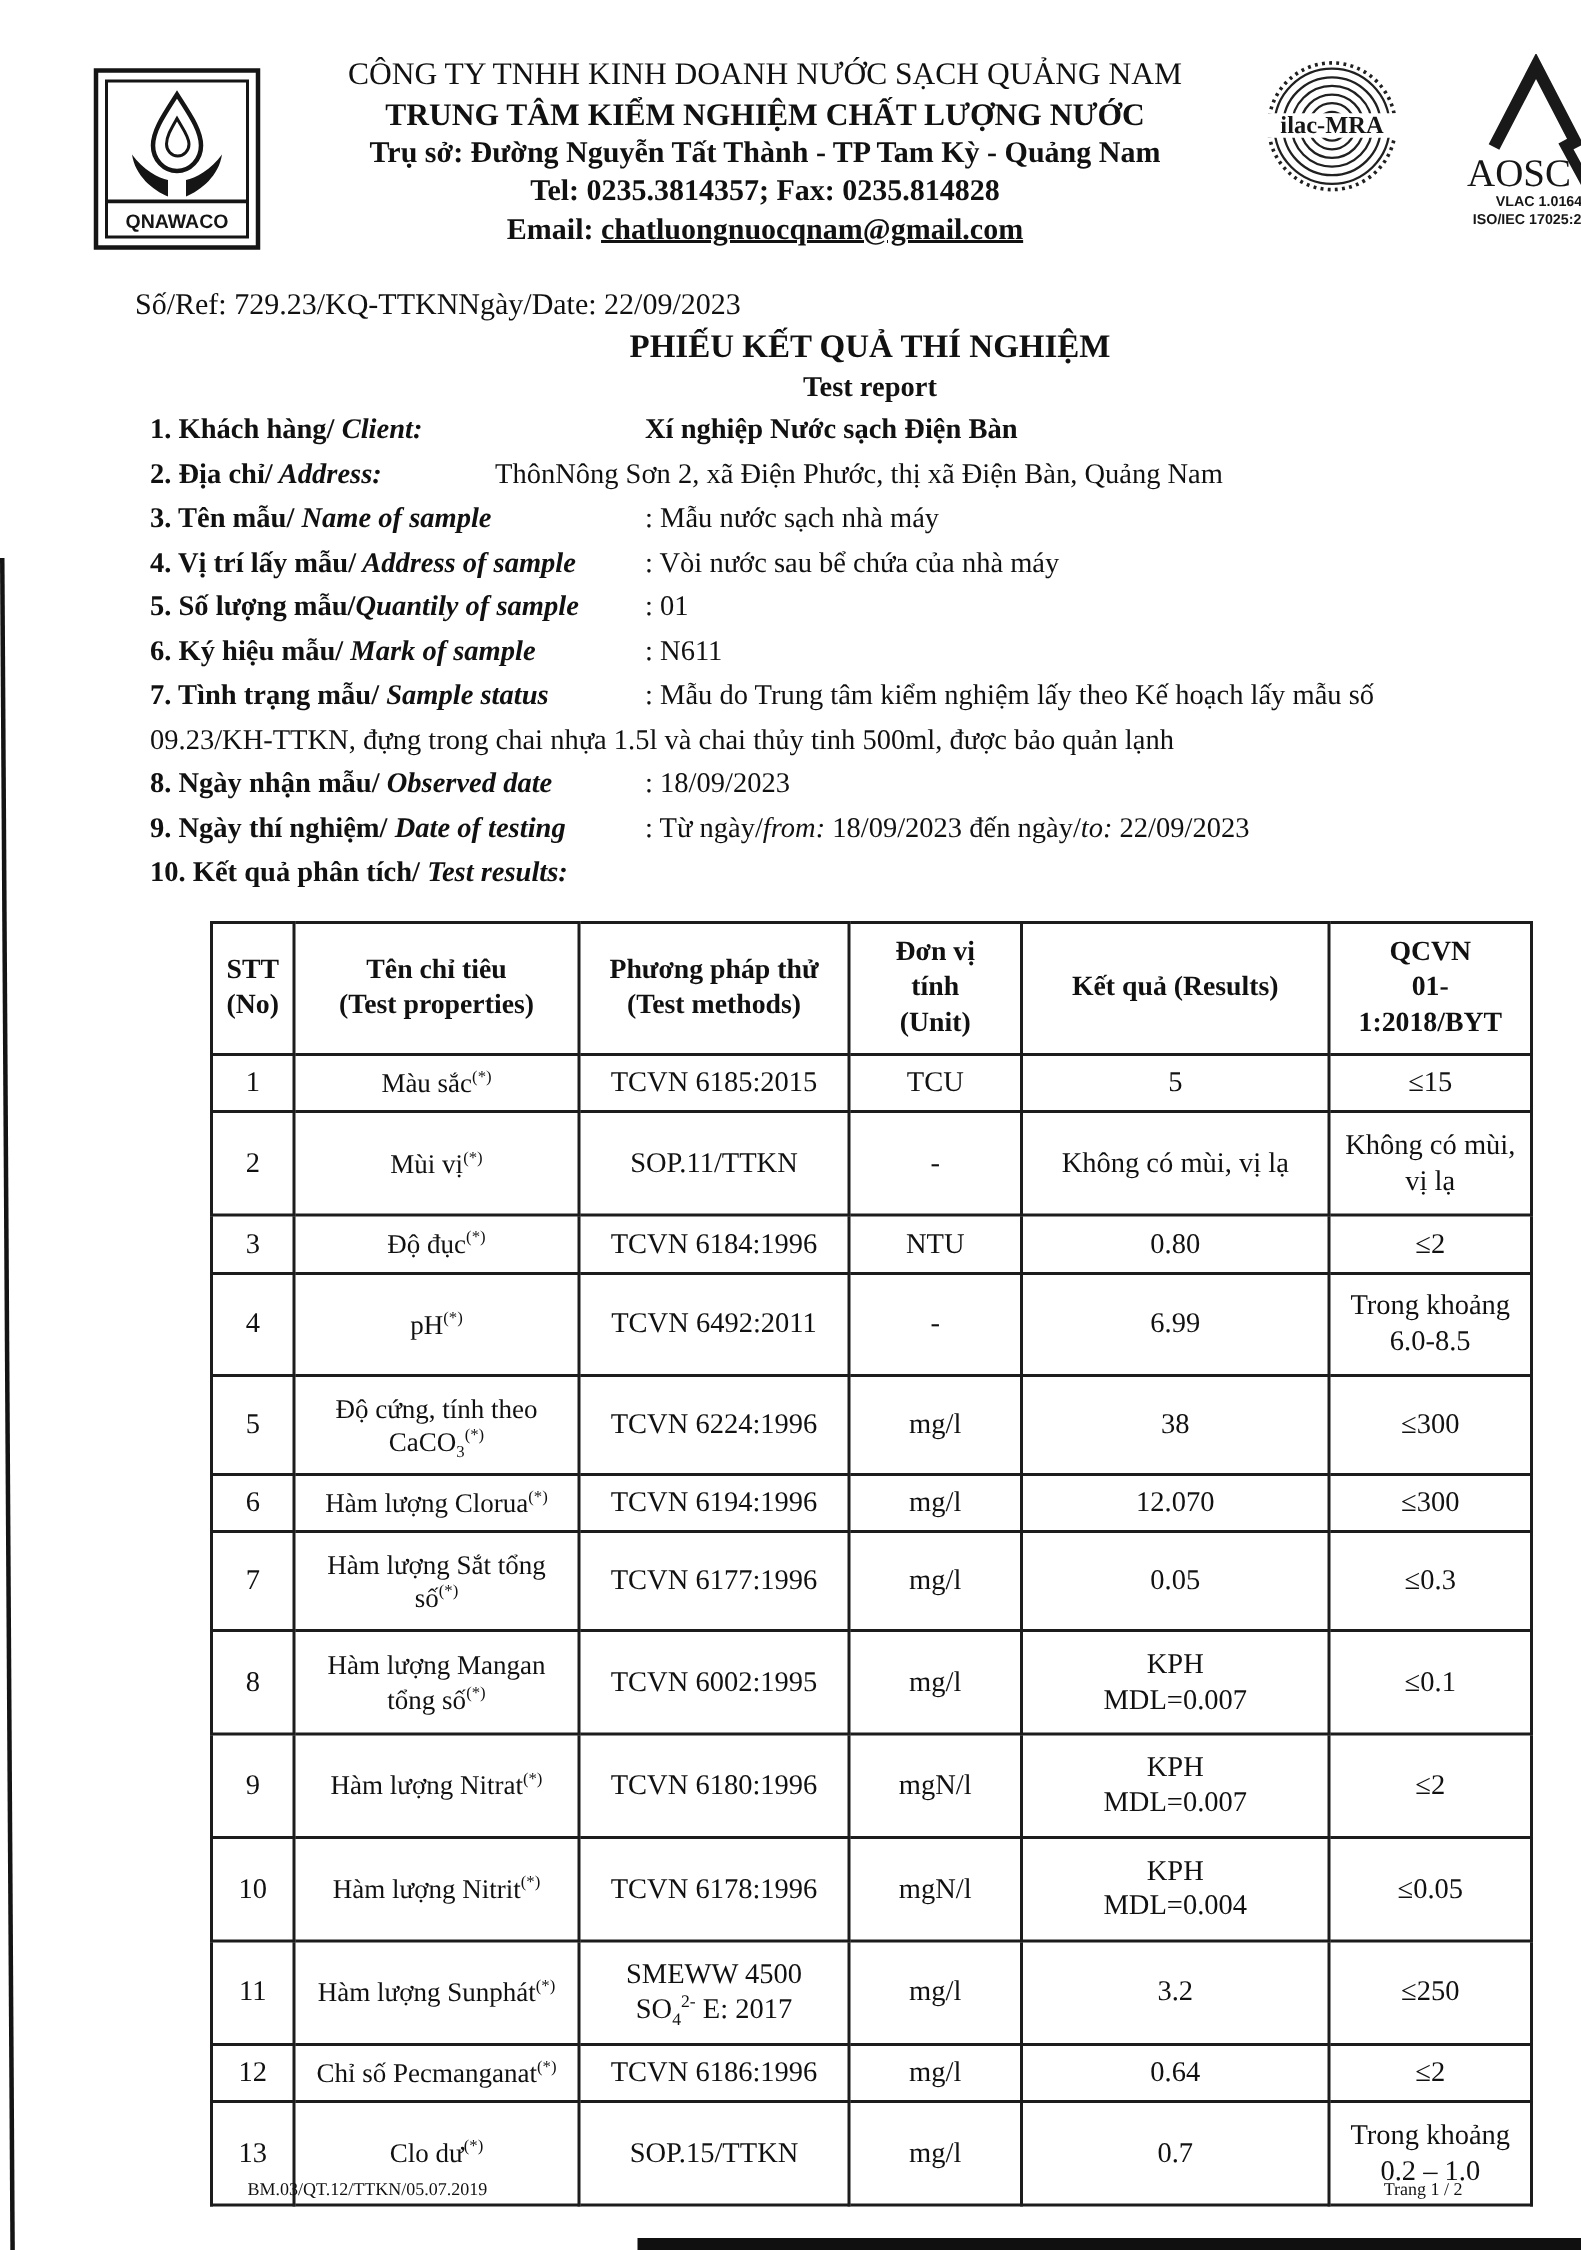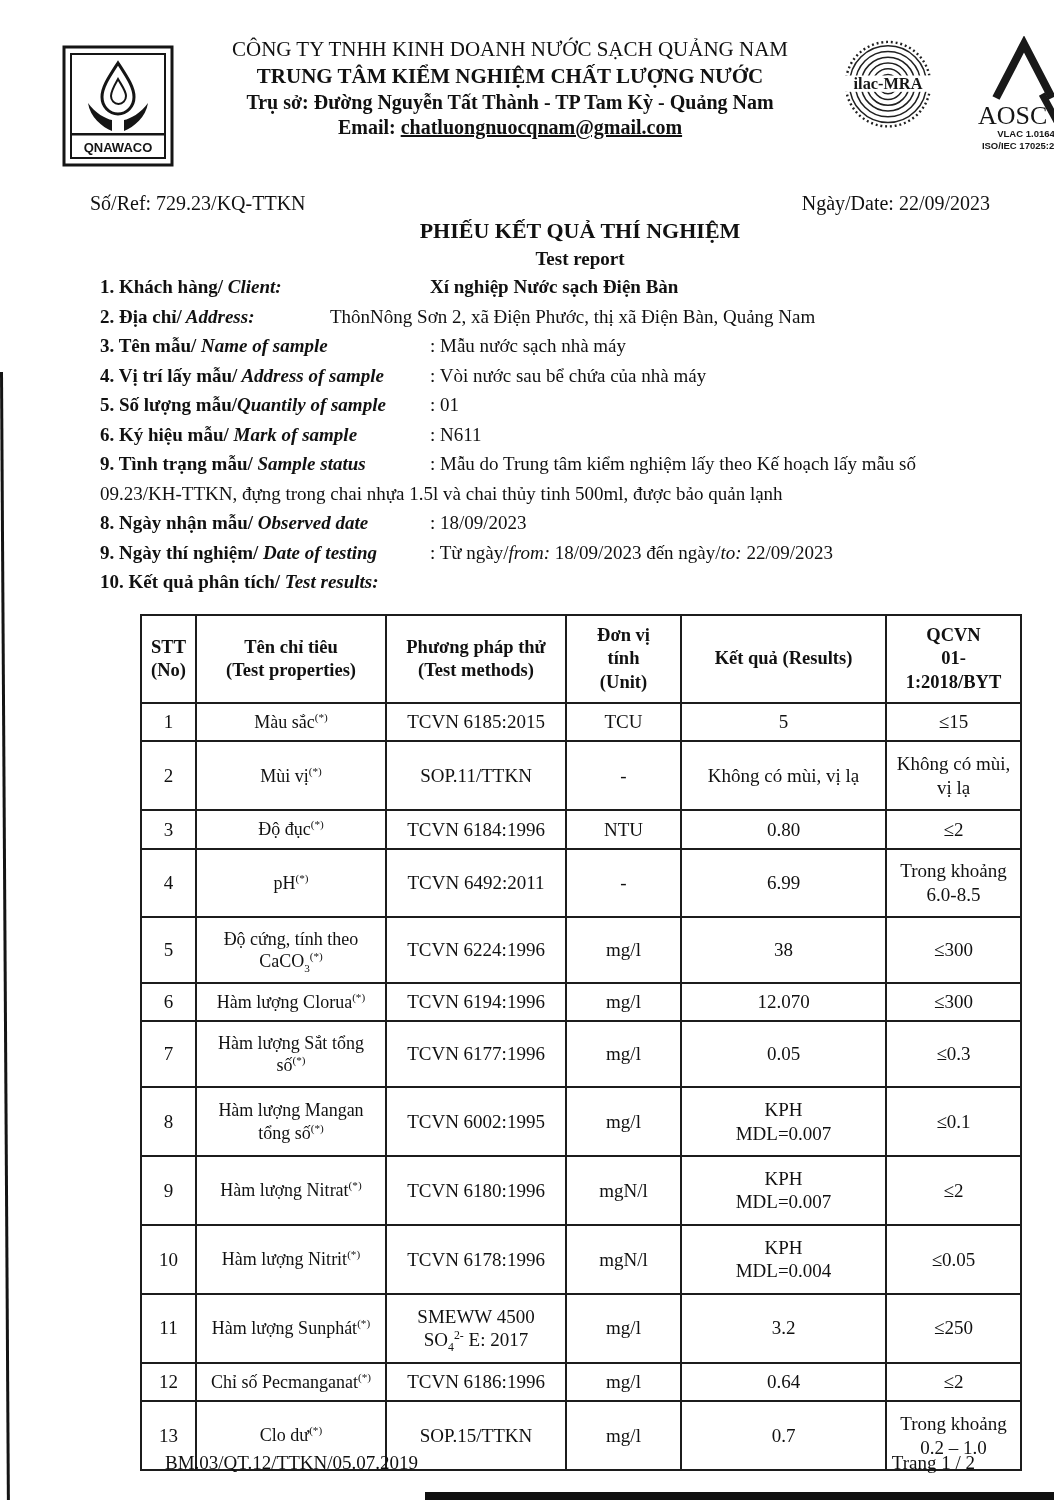--- a/index.html
+++ b/index.html
@@ -10,21 +10,21 @@
   .logo-box{position:absolute;left:62px;top:45px;width:112px;height:122px;text-align:center;}
   .company{position:absolute;left:180px;top:36px;width:660px;text-align:center;line-height:1.28;}
   .company .l1{font-size:21px;}
   .company .l2{font-size:21px;font-weight:bold;}
   .company .l3,.company .l4,.company .l5{font-size:20px;font-weight:bold;}
   .company .email{text-decoration:underline;}
   .stamp-ilac{position:absolute;left:840px;top:38px;width:96px;height:100px;}
   .stamp-aosc{position:absolute;left:972px;top:36px;width:108px;height:118px;}
 
   .meta{position:absolute;left:90px;top:192px;width:900px;display:flex;
-        justify-content:space-between;font-size:20px;}
+        font-size:20px;}
   .title{position:absolute;left:106px;top:218px;width:948px;text-align:center;
          font-size:22px;font-weight:bold;}
   .subtitle{position:absolute;left:106px;top:248px;width:948px;text-align:center;
             font-size:19px;font-weight:bold;}
 
   
   .items{position:absolute;left:100px;top:272px;width:885px;font-size:19px;}
   .item{line-height:29.5px;}
   .item .lbl{display:inline-block;width:330px;vertical-align:top;}
   .item .lbl.w230{width:230px;}
@@ -38,21 +38,21 @@
         border-collapse:collapse;table-layout:fixed;font-size:19px;}
   table.results th,table.results td{border:2px solid #1c1c1c;text-align:center;
         vertical-align:middle;padding:2px 5px;line-height:1.25;}
   table.results th{font-weight:bold;font-size:18.5px;}
   thead tr{height:88px;}
   td.c-name{font-size:18px;}
   sup{font-size:0.62em;vertical-align:super;line-height:0;}
   sub{font-size:0.62em;vertical-align:sub;line-height:0;}
 
   .footer{position:absolute;left:165px;top:1452px;width:810px;display:flex;
-          justify-content:space-between;font-size:19px;}
+          justify-content:space-between;font-size:12px;}
 
   
   .edge-line{position:absolute;left:0;top:372px;width:3px;height:1128px;background:#141414;
              transform:rotate(-0.35deg);transform-origin:top left;}
   .bottom-bar{position:absolute;left:425px;bottom:0;width:629px;height:8px;background:#101010;}
   .logo-svg,.stamp-svg{width:100%;height:100%;}
 </style>
 </head>
 <body>
 
@@ -68,20 +68,21 @@
       <path d="M62 86 C72 82 84 72 86 58 C79 68 68 74 62 75 Z" fill="#151515"></path>
       <rect x="9" y="88" width="94" height="2.5" fill="#151515"></rect>
       <text x="56" y="107" text-anchor="middle" font-family="Liberation Sans, sans-serif" font-size="13" font-weight="bold" fill="#151515">QNAWACO</text>
     </svg>
   </div>
 
   <div class="company">
     <div class="l1">CÔNG TY TNHH KINH DOANH NƯỚC SẠCH QUẢNG NAM</div>
     <div class="l2">TRUNG TÂM KIỂM NGHIỆM CHẤT LƯỢNG NƯỚC</div>
     <div class="l3">Trụ sở: Đường Nguyễn Tất Thành - TP Tam Kỳ -  Quảng Nam</div>
+    <div class="l4">Tel: 0235.3814357; Fax: 0235.814828</div>
     <div class="l5"><span>Email: </span><span class="email">chatluongnuocqnam@gmail.com</span></div>
   </div>
 
   <div class="stamp-ilac">
     <svg class="stamp-svg" viewBox="0 0 100 100">
       <g fill="none" stroke="#202020" stroke-width="1.6">
         <circle cx="50" cy="46" r="10"></circle>
           <circle cx="50" cy="46" r="16"></circle>
         <circle cx="50" cy="46" r="22"></circle>
           <circle cx="50" cy="46" r="28"></circle>
@@ -112,21 +113,21 @@
   <div class="title">PHIẾU KẾT QUẢ THÍ NGHIỆM</div>
   <div class="subtitle">Test report</div>
 
   <div class="items" id="items">
       <div class="item"><span class="lbl"><span class="vn">1. Khách hàng/</span><span class="en"> Client:</span></span><span class="val vbold">Xí nghiệp Nước sạch Điện Bàn</span></div>
       <div class="item"><span class="lbl w230"><span class="vn">2. Địa chỉ/</span><span class="en"> Address:</span></span><span class="val">ThônNông Sơn 2, xã Điện Phước, thị xã Điện Bàn, Quảng Nam</span></div>
       <div class="item"><span class="lbl"><span class="vn">3. Tên mẫu/</span><span class="en"> Name of sample</span></span><span class="val">: Mẫu nước sạch nhà máy</span></div>
       <div class="item"><span class="lbl"><span class="vn">4. Vị trí lấy mẫu/</span><span class="en"> Address of sample</span></span><span class="val">: Vòi nước sau bể chứa của nhà máy</span></div>
       <div class="item"><span class="lbl"><span class="vn">5. Số lượng mẫu/</span><span class="en">Quantily of sample</span></span><span class="val">: 01</span></div>
       <div class="item"><span class="lbl"><span class="vn">6. Ký hiệu mẫu/</span><span class="en"> Mark of sample</span></span><span class="val">: N611</span></div>
-      <div class="item"><span class="lbl"><span class="vn">9. Tình trạng mẫu/</span><span class="en"> Sample status</span></span><span class="val">: Mẫu do Trung tâm kiểm nghiệm lấy theo Kế hoạch lấy mẫu số 09.23/KH-TTKN, đựng trong chai nhựa 1.5l và chai thủy tinh 500ml, được bảo quản lạnh</span></div>
+      <div class="item"><span class="lbl"><span class="vn">7. Tình trạng mẫu/</span><span class="en"> Sample status</span></span><span class="val">: Mẫu do Trung tâm kiểm nghiệm lấy theo Kế hoạch lấy mẫu số 09.23/KH-TTKN, đựng trong chai nhựa 1.5l và chai thủy tinh 500ml, được bảo quản lạnh</span></div>
       <div class="item"><span class="lbl"><span class="vn">8. Ngày nhận mẫu/</span><span class="en"> Observed date</span></span><span class="val">: 18/09/2023</span></div>
       <div class="item"><span class="lbl"><span class="vn">9. Ngày thí nghiệm/</span><span class="en"> Date of testing</span></span><span class="val">: Từ ngày/<i>from:</i> 18/09/2023  đến ngày/<i>to:</i> 22/09/2023</span></div>
       <div class="item"><span class="lbl"><span class="vn">10. Kết quả phân tích/</span><span class="en"> Test results:</span></span><span class="val"></span></div>
     </div>
 
   <table class="results">
     <colgroup>
       <col style="width:55px">
         <col style="width:190px">
         <col style="width:180px">

